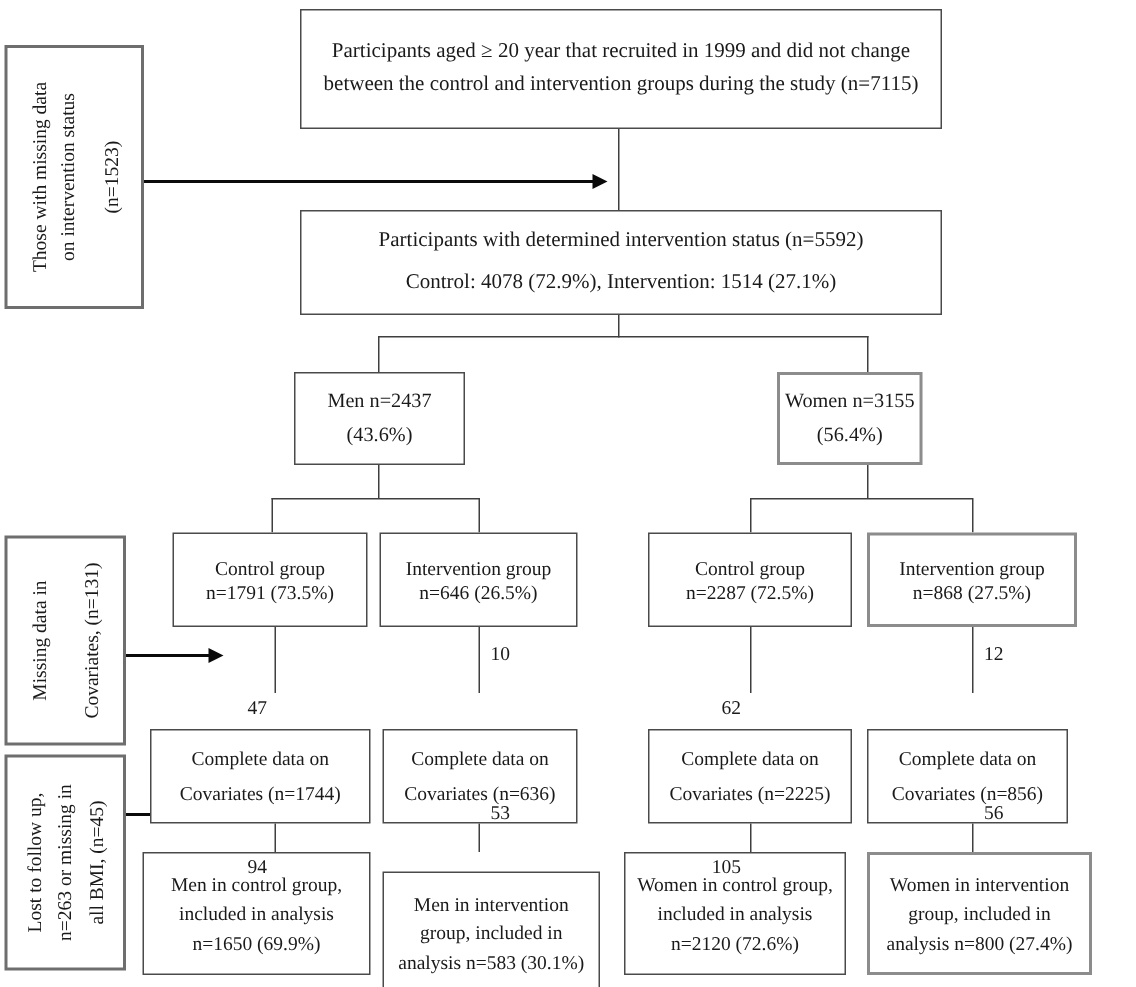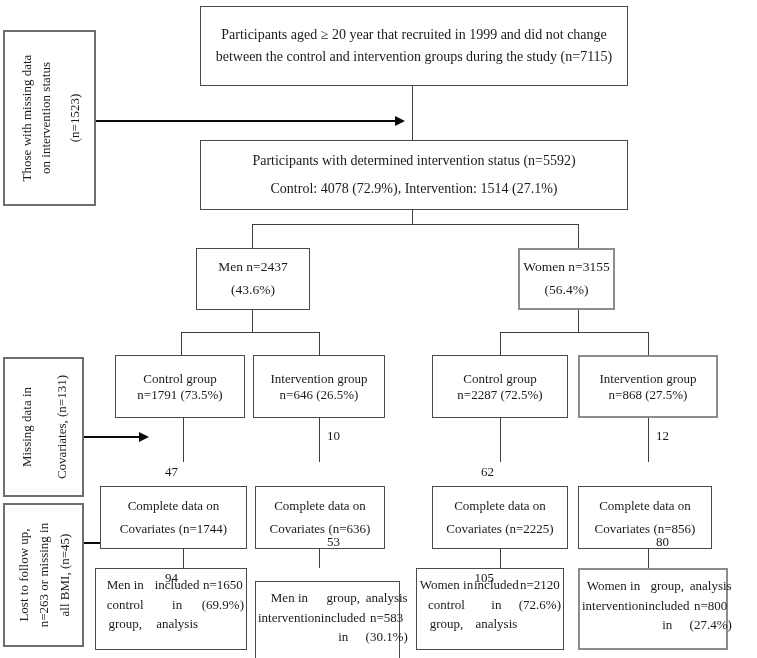--- a/index.html
+++ b/index.html
@@ -22,21 +22,21 @@
   .group-box { top:355px; height:63px; font-size:13px; display:flex; flex-direction:column; justify-content:center; padding:7px 2px; }
   #box-men-control { left:115px; width:130px; }
   #box-men-intervention { left:253px; width:132px; }
   #box-women-control { left:432px; width:136px; }
   #box-women-intervention { left:578px; width:140px; }
   .complete-box { top:462px; height:63px; font-size:13px; display:flex; flex-direction:column; justify-content:space-around; padding:7px 2px;margin-top:24px; }
   #box-men-control-complete { left:100px; width:147px; }
   #box-men-intervention-complete { left:255px; width:130px; }
   #box-women-control-complete { left:432px; width:136px; }
   #box-women-intervention-complete { left:578px; width:134px; }
-  .final-box { top:568px; height:82px; font-size:13px; line-height:1.5; display:flex; justify-content:space-between; padding:6px 2px; }
+  .final-box { top:568px; height:82px; font-size:13px; line-height:1.5; display:flex; flex-direction:column; justify-content:center; padding:6px 2px; }
   #box-men-control-final { left:95px; width:152px; }
   #box-men-intervention-final { left:255px; width:145px;margin-top:13px; }
   #box-women-control-final { left:416px; width:148px; }
   #box-women-intervention-final { left:578px; width:150px; }
   
   .side-box { position:absolute; background:#fff; border:2px solid #6e6e6e; box-sizing:border-box; }
   #side-a { left:3px;  top:30px;  width:93px; height:176px; }
   #side-b { left:3px;  top:357px; width:81px; height:140px; }
   #side-c { left:3px;  top:503px; width:81px; height:144px; }
   .rot {
@@ -189,15 +189,15 @@
     </div>
   </div>
 
   <div class="count right-align" style="left:148px; top:428px; width:30px;">47</div>
   <div class="count" style="left:327px; top:428px;">10</div>
   <div class="count right-align" style="left:464px; top:428px; width:30px;">62</div>
   <div class="count" style="left:656px; top:428px;">12</div>
   <div class="count right-align" style="left:148px; top:534px; width:30px;">94</div>
   <div class="count" style="left:327px; top:534px;">53</div>
   <div class="count right-align" style="left:458px; top:534px; width:36px;">105</div>
-  <div class="count" style="left:656px; top:534px;">80</div>
+  <div class="count" style="left:656px; top:534px;">56</div>
 
 </div>
 
 </body></html>

